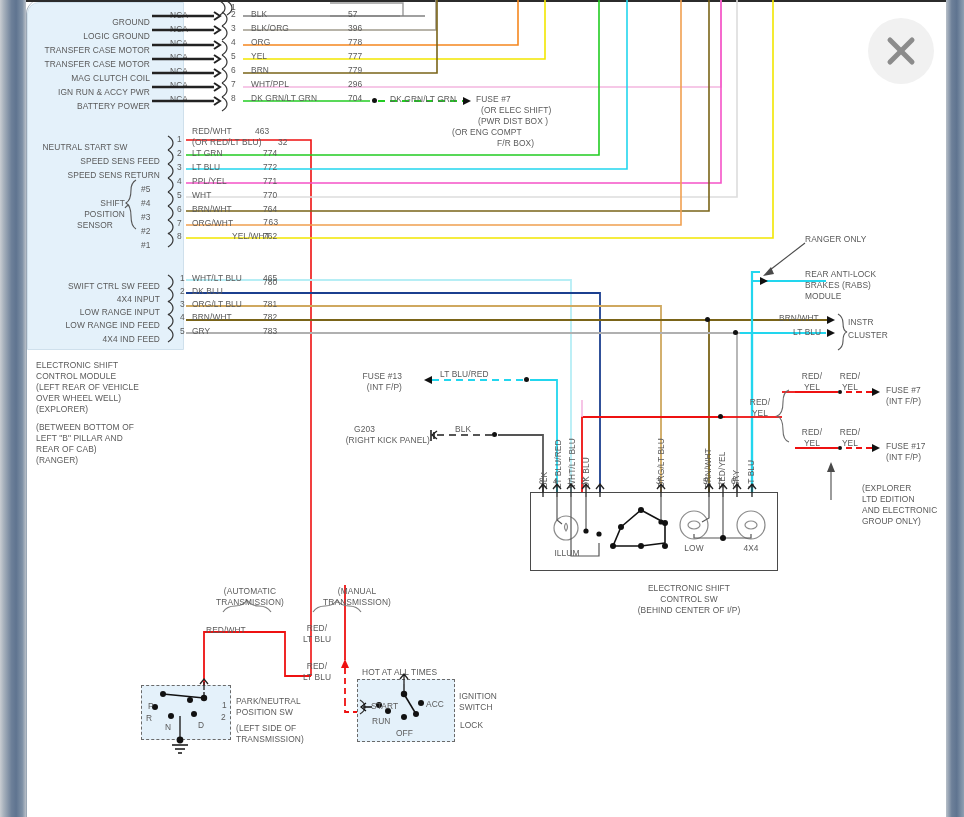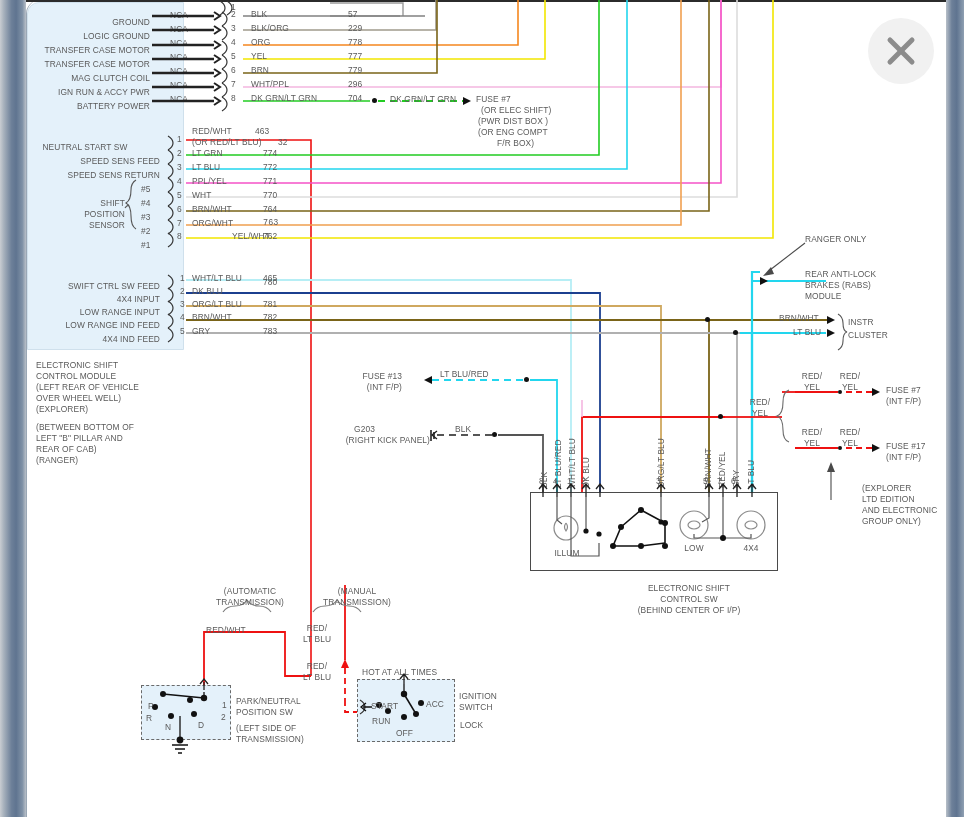--- a/index.html
+++ b/index.html
@@ -179,21 +179,21 @@
 
     <div class="t" style="left:251px;top:9px;">BLK</div>
     <div class="t" style="left:251px;top:23px;">BLK/ORG</div>
     <div class="t" style="left:251px;top:37px;">ORG</div>
     <div class="t" style="left:251px;top:51px;">YEL</div>
     <div class="t" style="left:251px;top:65px;">BRN</div>
     <div class="t" style="left:251px;top:79px;">WHT/PPL</div>
     <div class="t" style="left:251px;top:93px;">DK GRN/LT GRN</div>
 
     <div class="t" style="left:348px;top:9px;">57</div>
-    <div class="t" style="left:348px;top:23px;">229</div>
+    <div class="t" style="left:348px;top:23px;">396</div>
     <div class="t" style="left:348px;top:37px;">778</div>
     <div class="t" style="left:348px;top:51px;">777</div>
     <div class="t" style="left:348px;top:65px;">779</div>
     <div class="t" style="left:348px;top:79px;">296</div>
     <div class="t" style="left:348px;top:93px;">704</div>
   </div>
 
   <svg class="ov" viewBox="0 0 964 817">
     <line x1="152" y1="16" x2="214" y2="16" stroke="#222" stroke-width="2.4"></line>
     <line x1="152" y1="30" x2="214" y2="30" stroke="#222" stroke-width="2.4"></line>
@@ -219,42 +219,42 @@
     <path d="M222,83 q5,3 5,7 q0,4 -5,7" fill="none" stroke="#333" stroke-width="1.2"></path>
     <path d="M222,97 q5,3 5,7 q0,4 -5,7" fill="none" stroke="#333" stroke-width="1.2"></path>
   </svg>
 
   <div class="dot" style="left:372px;top:98px;"></div>
   <div class="arw r" style="left:463px;top:97px;"></div>
   <div class="t" style="left:390px;top:94px;">DK GRN/LT GRN</div>
   <div class="t" style="left:476px;top:94px;">FUSE #7</div>
   <div class="t" style="left:481px;top:105px;">(OR ELEC SHIFT)</div>
   <div class="t" style="left:478px;top:116px;">(PWR DIST BOX )</div>
-  <div class="t" style="left:478px;top:127px;">(OR ENG COMPT</div>
+  <div class="t" style="left:452px;top:127px;">(OR ENG COMPT</div>
   <div class="t" style="left:497px;top:138px;">F/R BOX)</div>
 
   <div>
     <div class="t" style="left:192px;top:126px;">RED/WHT</div>
     <div class="t" style="left:255px;top:126px;">463</div>
     <div class="t" style="left:192px;top:137px;">(OR RED/LT BLU)</div>
     <div class="t" style="left:278px;top:137px;">32</div>
 
     <div class="t r" style="left:10px;top:142px;width:150px;text-align:center;">NEUTRAL START SW</div>
     <div class="t r" style="left:10px;top:156px;width:150px;">SPEED SENS FEED</div>
     <div class="t r" style="left:10px;top:170px;width:150px;">SPEED SENS RETURN</div>
 
     <div class="t" style="left:141px;top:184px;">#5</div>
     <div class="t" style="left:141px;top:198px;">#4</div>
     <div class="t" style="left:141px;top:212px;">#3</div>
     <div class="t" style="left:141px;top:226px;">#2</div>
     <div class="t" style="left:141px;top:240px;">#1</div>
 
     <div class="t r" style="left:40px;top:198px;width:85px;">SHIFT</div>
     <div class="t r" style="left:40px;top:209px;width:85px;">POSITION</div>
-    <div class="t r" style="left:40px;top:220px;width:85px;">SENSOR</div>
+    <div class="t r" style="left:28px;top:220px;width:85px;">SENSOR</div>
 
     <div class="t" style="left:177px;top:134px;">1</div>
     <div class="t" style="left:177px;top:148px;">2</div>
     <div class="t" style="left:177px;top:162px;">3</div>
     <div class="t" style="left:177px;top:176px;">4</div>
     <div class="t" style="left:177px;top:190px;">5</div>
     <div class="t" style="left:177px;top:204px;">6</div>
     <div class="t" style="left:177px;top:218px;">7</div>
     <div class="t" style="left:177px;top:231px;">8</div>
 

